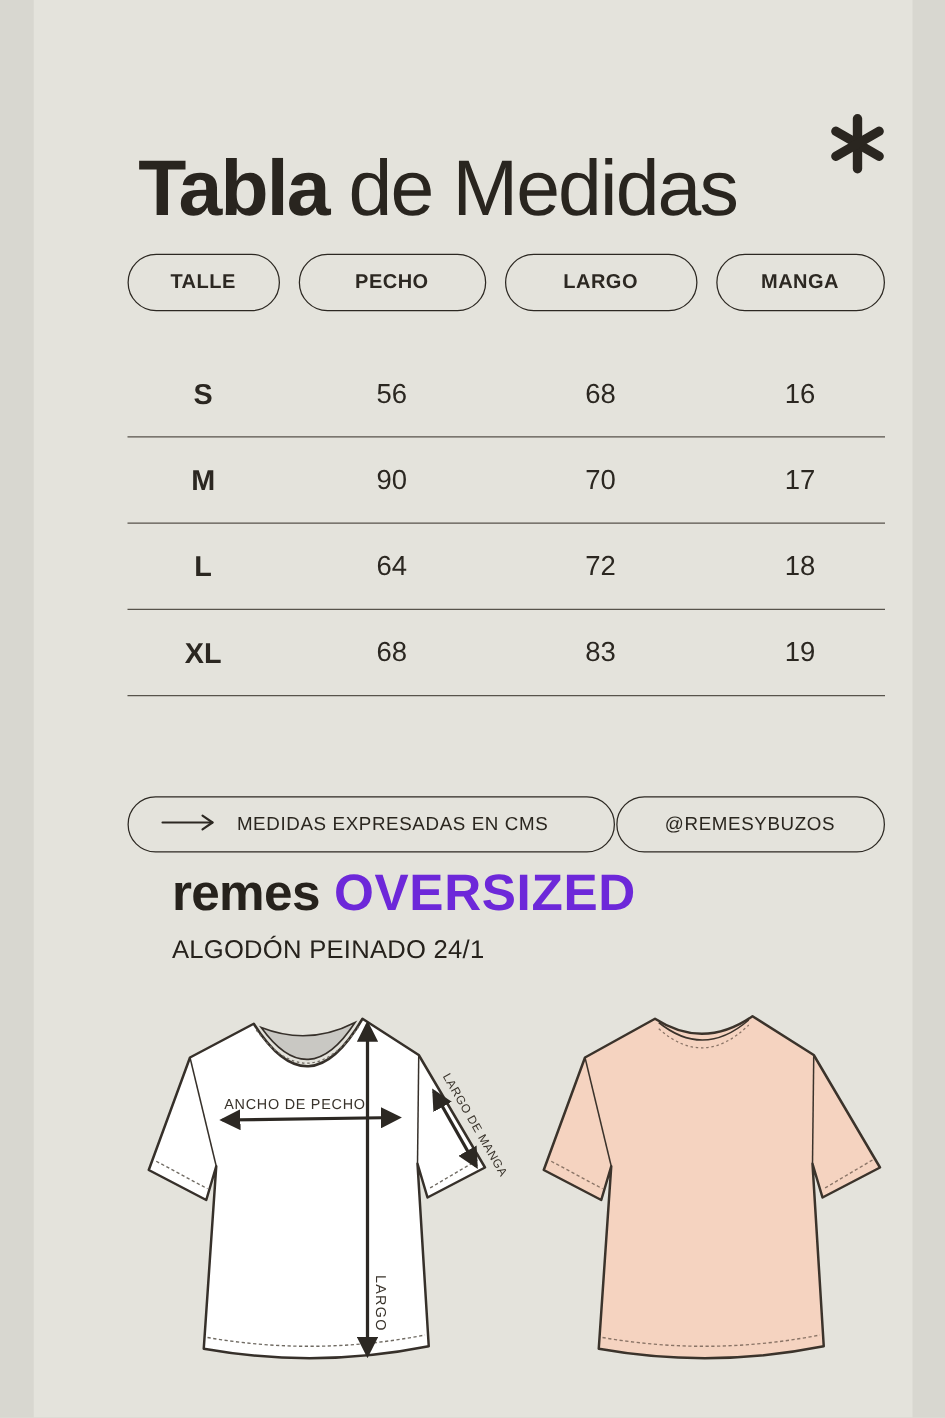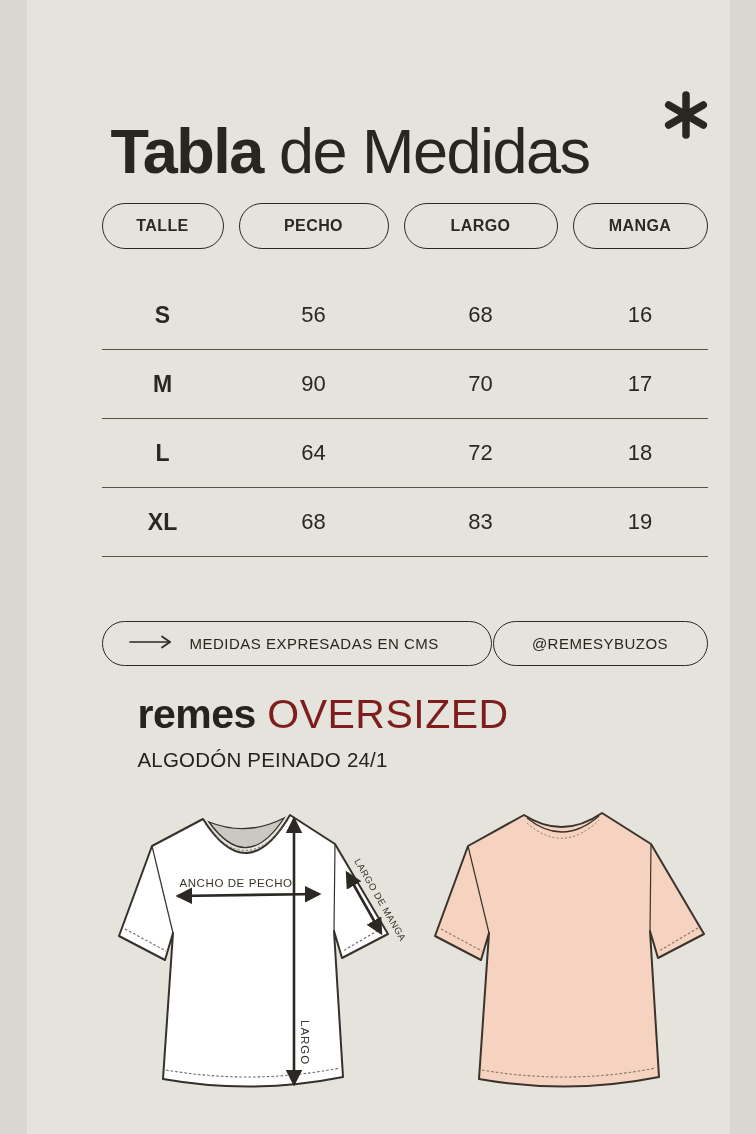--- a/index.html
+++ b/index.html
@@ -14,30 +14,30 @@
   
   .pills{position:absolute;left:75px;top:203px;width:606px;display:grid;grid-template-columns:122px 150px 154px 135px;column-gap:15px;}
   .pill{height:46px;border:1.6px solid #2c2822;border-radius:26px;box-sizing:border-box;
     display:flex;align-items:center;justify-content:center;font-weight:700;font-size:16px;letter-spacing:.4px;color:#2c2822;background:transparent;}
   
   .table{position:absolute;left:75px;top:281px;width:606px;}
   .trow{display:grid;grid-template-columns:122px 150px 154px 135px;column-gap:15px;height:68px;align-items:center;border-bottom:1px solid #57534b;}
   .cell{text-align:center;font-size:22px;color:#2b2721;}
   .cell.size{font-weight:700;font-size:23px;}
   
-  .notes{position:absolute;left:75px;top:621px;width:606px;display:flex;gap:1px;}
+  .notes{position:absolute;left:75px;top:637px;width:606px;display:flex;gap:1px;}
   .note-pill{height:45px;border:1.5px solid #2c2822;border-radius:24px;box-sizing:border-box;
     display:flex;align-items:center;font-size:15px;letter-spacing:.5px;color:#2a261f;font-weight:500;background:transparent;}
   .note-pill.units{width:390px;padding-left:25px;gap:16px;}
   .note-pill.handle{flex:1;justify-content:center;}
   
   .brand{position:absolute;left:111px;top:692px;color:#26221c;}
   .brand-line1{font-size:41px;line-height:1.08;white-space:nowrap;}
   .brand-name{font-weight:700;letter-spacing:-.5px;}
-  .brand-style{font-weight:400;letter-spacing:.5px;color:#7f1d1d;}
+  .brand-style{font-weight:700;letter-spacing:.5px;color:#6d28d9;}
   .brand-fabric{font-size:20.5px;font-weight:500;letter-spacing:.2px;margin-top:12px;}
   
   .shirt{position:absolute;}
   .shirt.front{left:78px;top:799px;}
   .shirt.back{left:394px;top:799px;}
   .shirt text{font-family:"Liberation Sans","DejaVu Sans",sans-serif;fill:#39332b;}
 </style>
 </head>
 <body>
 

